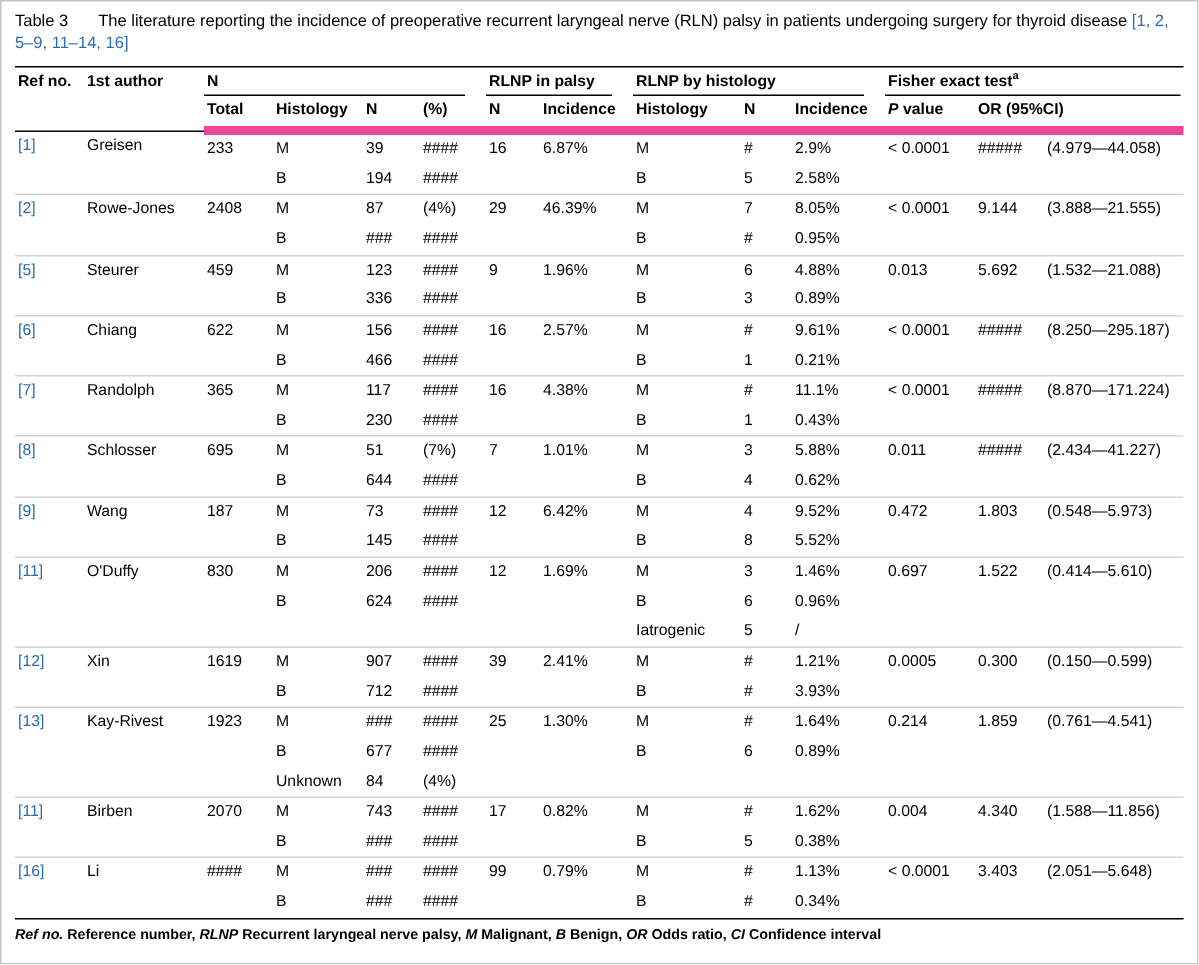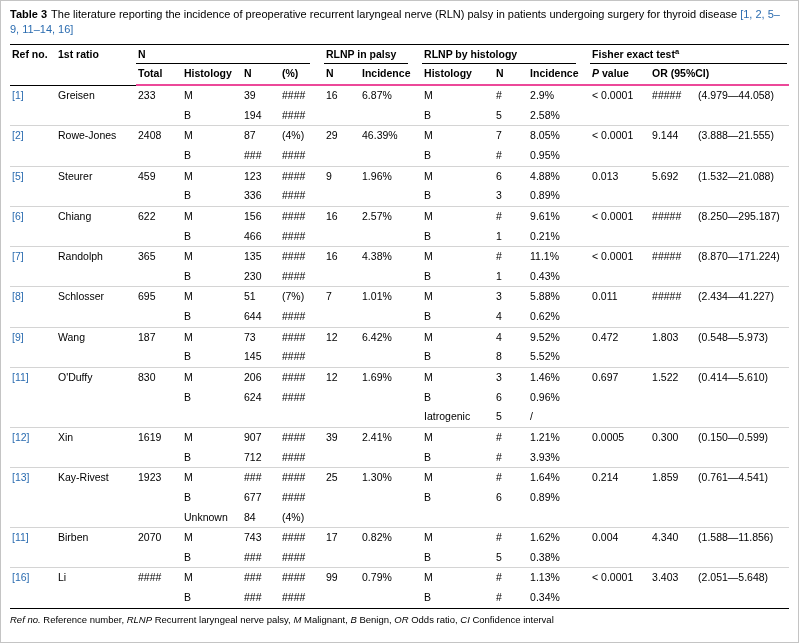--- a/index.html
+++ b/index.html
@@ -10,21 +10,21 @@
     border: 1px solid #c4c4c4;
     padding: 6px 9px 4px 9px;
     overflow: hidden;
     background: #fff;
   }
   .caption {
     font-size: 11px;
     line-height: 1.4;
     margin: 0 0 6px 0;
   }
-  .caption b { font-weight: bold; margin-right: 4px; }
+  .caption b { font-weight: normal; margin-right: 20px; }
   .link { color: var(--link-color, #2b6cb0); cursor: pointer; }
   table {
     width: 100%;
     border-collapse: collapse;
     table-layout: fixed;
     border-top: 1.5px solid #000;
     border-bottom: 1.5px solid #000;
   }
   col.c-ref    { width: 46px; }
   col.c-author { width: 80px; }
@@ -43,34 +43,34 @@
     font-size: 10.5px;
     text-align: left;
     vertical-align: top;
     padding: 3px 4px 3px 2px;
     white-space: nowrap;
     overflow: hidden;
     line-height: 1.3;
   }
   th { font-weight: bold; }
   thead th[rowspan] { border-bottom: 1px solid #000; vertical-align: top; }
-  thead tr.sub th { border-bottom: 2px solid #ec4899; }
+  thead tr.sub th { border-bottom: 6px solid #ec4899; }
   th.group { position: relative; }
   th.group::after {
     content: "";
     position: absolute;
     left: 0; right: 14px; bottom: 0;
     border-bottom: 1px solid #000;
   }
   th.group:last-child::after { right: 2px; }
   sup { font-size: 7.5px; vertical-align: super; line-height: 0; }
   tbody tr.study-start td { border-top: 1px solid #d4d4d4; }
   .footnote {
     font-size: 9.5px;
-    font-weight: normal;
+    font-weight: bold;
     margin-top: 5px;
     line-height: 1.3;
   }
   .footnote i { font-style: italic; }
 </style>
 </head>
 <body>
 
 <div class="page">
 
@@ -89,21 +89,21 @@
       <col class="c-bhist">
         <col class="c-bn">
         <col class="c-binc">
         <col class="c-p">
       <col class="c-or">
         <col class="c-ci">
     </colgroup>
     <thead>
       <tr>
         <th rowspan="2">Ref no.</th>
-        <th rowspan="2">1st ratio</th>
+        <th rowspan="2">1st author</th>
         <th colspan="4" class="group">N</th>
         <th colspan="2" class="group">RLNP in palsy</th>
         <th colspan="3" class="group">RLNP by histology</th>
         <th colspan="3" class="group"><span>Fisher exact test</span><sup>a</sup></th>
       </tr>
       <tr class="sub">
         <th>Total</th>
         <th>Histology</th>
         <th>N</th>
         <th>(%)</th>
@@ -243,21 +243,21 @@
           <td class="col-binc">0.21%</td>
           <td class="col-p"></td>
           <td class="col-or"></td>
           <td class="col-ci"></td>
         </tr>
         <tr class="study-start">
           <td class="col-ref"><span class="link">[7]</span></td>
           <td class="col-author">Randolph</td>
           <td class="col-total">365</td>
           <td class="col-hist">M</td>
-          <td class="col-n">135</td>
+          <td class="col-n">117</td>
           <td class="col-pct">####</td>
           <td class="col-tn">16</td>
           <td class="col-tinc">4.38%</td>
           <td class="col-bhist">M</td>
           <td class="col-bn">#</td>
           <td class="col-binc">11.1%</td>
           <td class="col-p">&lt; 0.0001</td>
           <td class="col-or">#####</td>
           <td class="col-ci">(8.870—171.224)</td>
         </tr>

